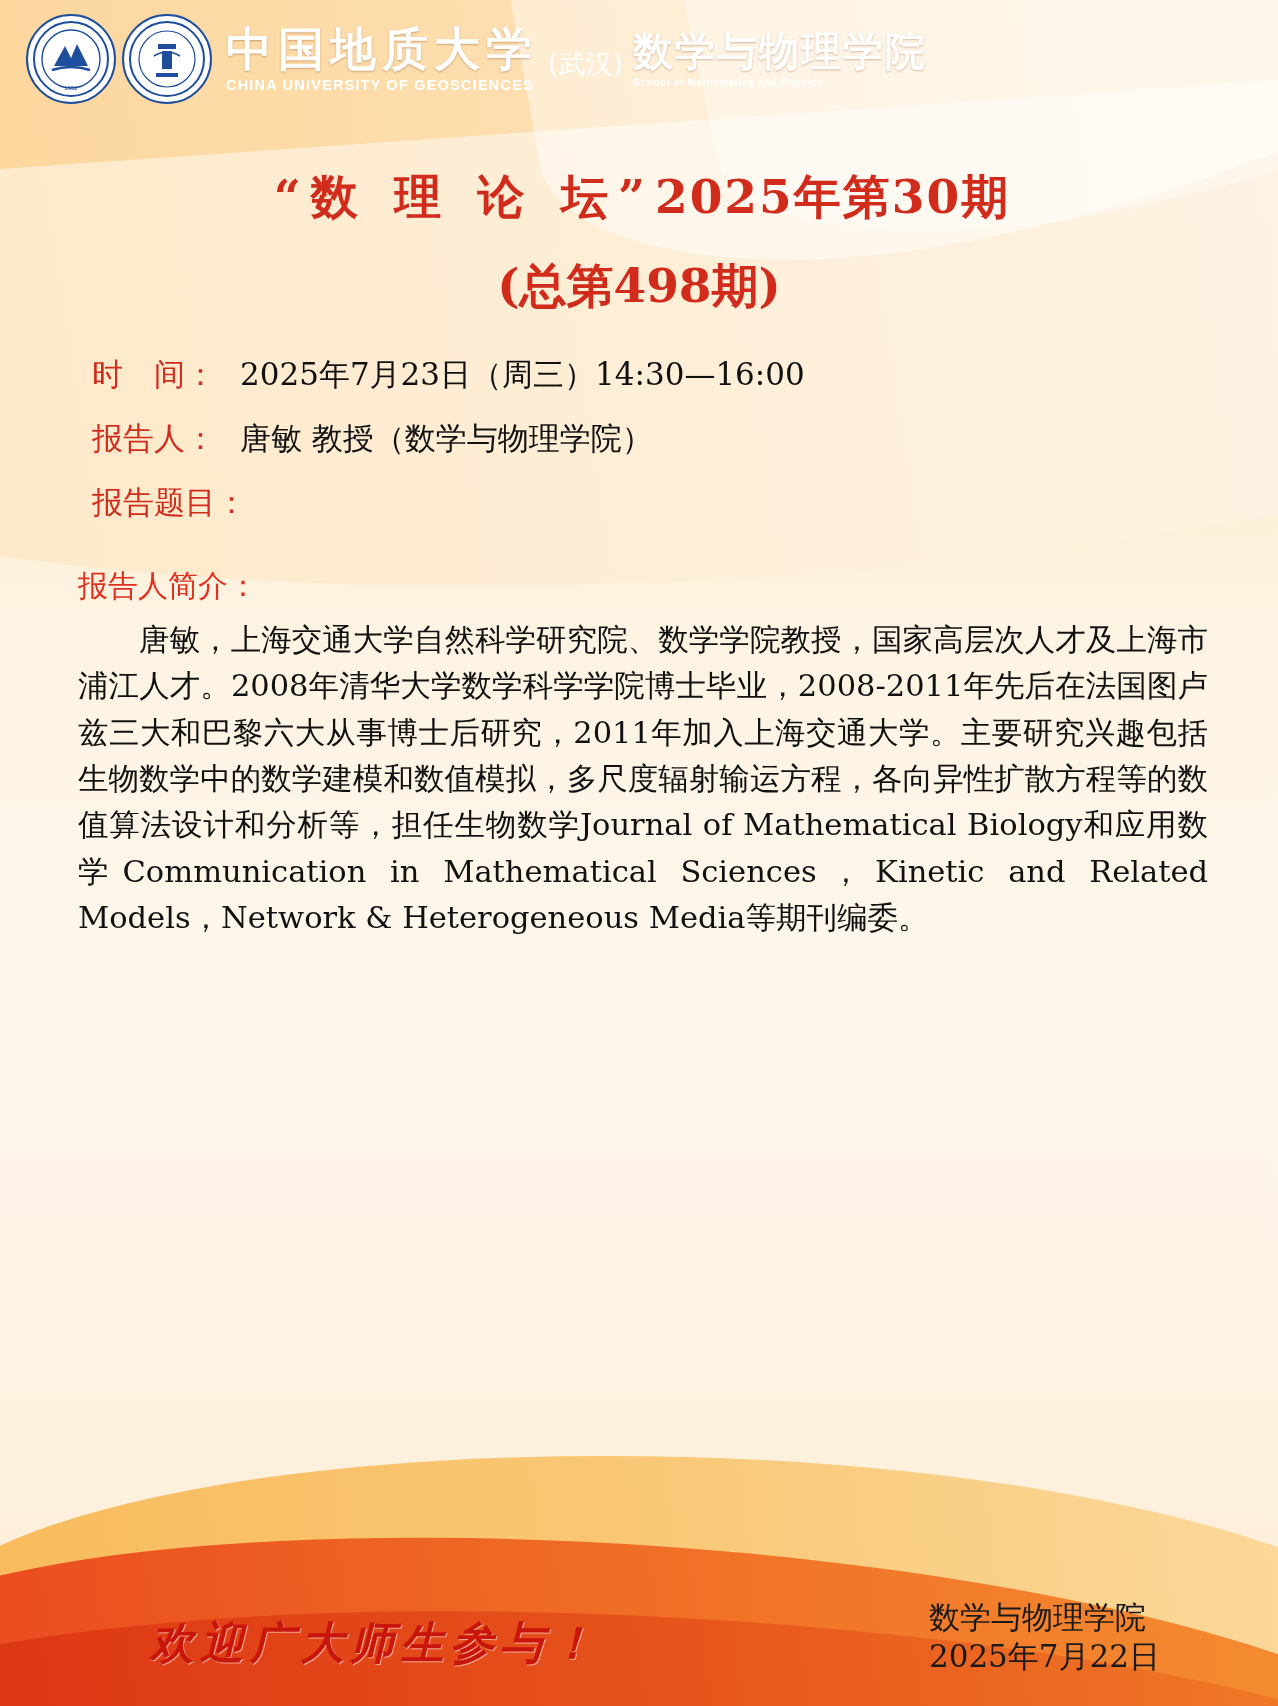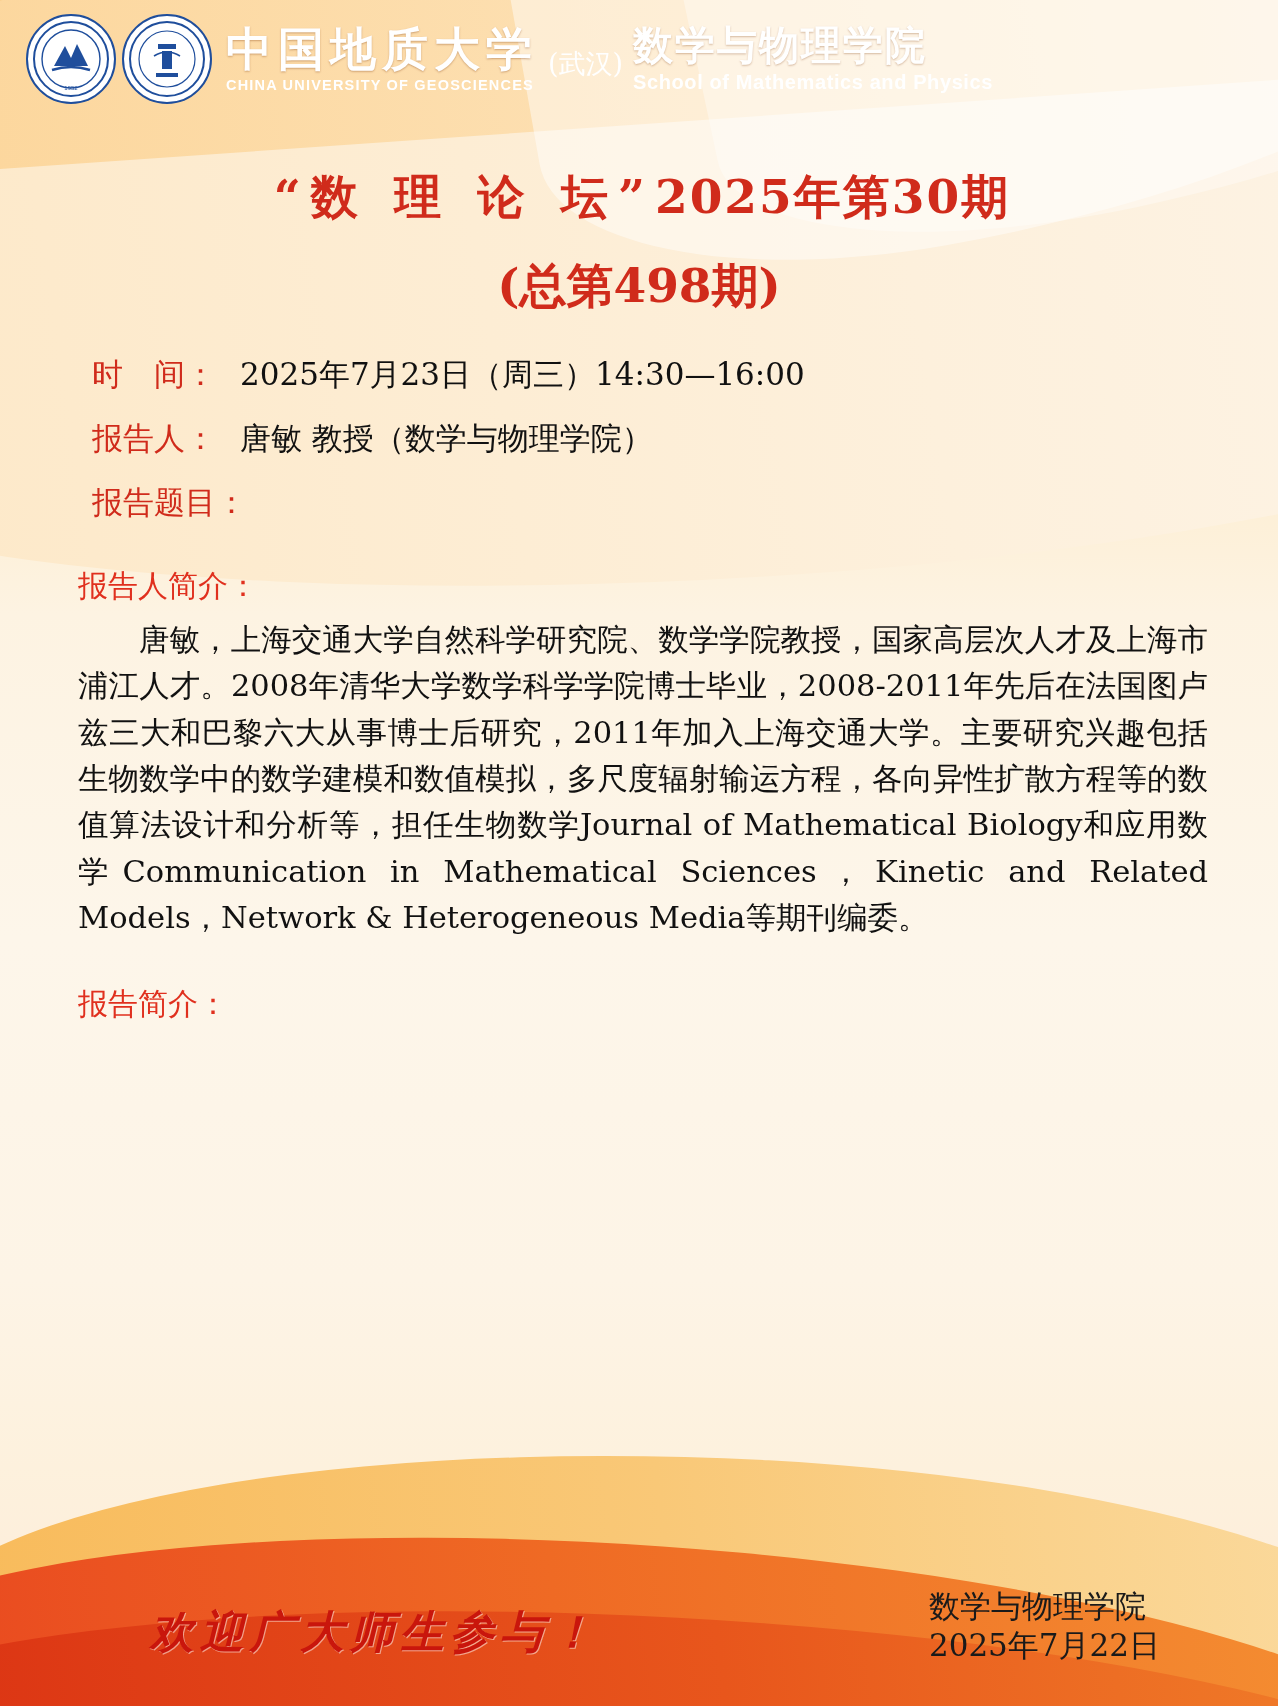--- a/index.html
+++ b/index.html
@@ -169,21 +169,21 @@
     font-family: "DejaVu Serif", serif;
     font-weight: 700;
     font-size: 40px;
     color: #fff;
     letter-spacing: 2px;
     line-height: 1;
     text-shadow: 0 1px 2px rgba(120,50,0,.3);
   }
   .school-en {
     font-family: "Liberation Sans", sans-serif;
-    font-size: 20px;
+    font-size: 10px;
     font-weight: 700;
     color: #fff;
     letter-spacing: .6px;
     margin-top: 6px;
   }
 
   
   .forum-title {
     text-align: center;
     color: #d02b1b;
@@ -242,21 +242,21 @@
     font-size: 30.5px;
     line-height: 1.52;
     text-align: justify;
     text-indent: 2em;
     margin-right: 10px;
   }
 
   
   .footer {
     position: absolute;
-    left: 0; bottom: 16px;
+    left: 0; bottom: 5px;
     width: 1278px;
     height: 210px;
     z-index: 6;
   }
   .welcome {
     position: absolute;
     left: 150px; bottom: 28px;
     font-family: "DejaVu Serif", serif;
     font-weight: 700;
     font-size: 44px;
@@ -347,21 +347,20 @@
         <span class="info-label" style="width:172px">报告题目：</span>
       </div>
     </div>
 
     <div class="section">
       <div class="sec-head">报告人简介：</div>
       <div class="sec-body">唐敏，上海交通大学自然科学研究院、数学学院教授，国家高层次人才及上海市浦江人才。2008年清华大学数学科学学院博士毕业，2008-2011年先后在法国图卢兹三大和巴黎六大从事博士后研究，2011年加入上海交通大学。主要研究兴趣包括生物数学中的数学建模和数值模拟，多尺度辐射输运方程，各向异性扩散方程等的数值算法设计和分析等，担任生物数学Journal of Mathematical Biology和应用数学Communication in Mathematical Sciences，Kinetic and Related Models，Network &amp; Heterogeneous Media等期刊编委。</div>
     </div>
 
     <div class="section">
-      <div class="sec-head">报告简介：</div>
     </div>
 
   </div>
 
   <div class="footer">
     <div class="welcome">欢迎广大师生参与！</div>
     <div class="signature">
       <div>数学与物理学院</div>
       <div>2025年7月22日</div>
     </div>

